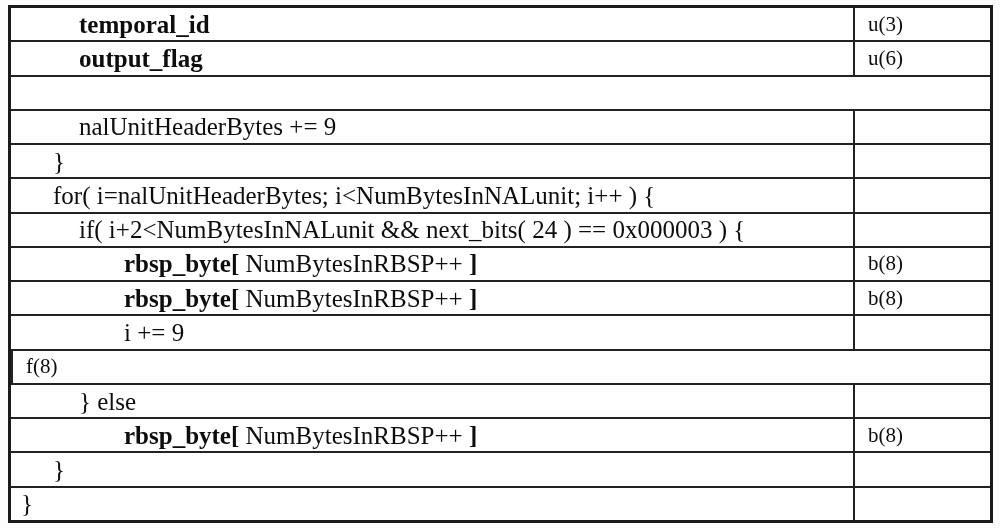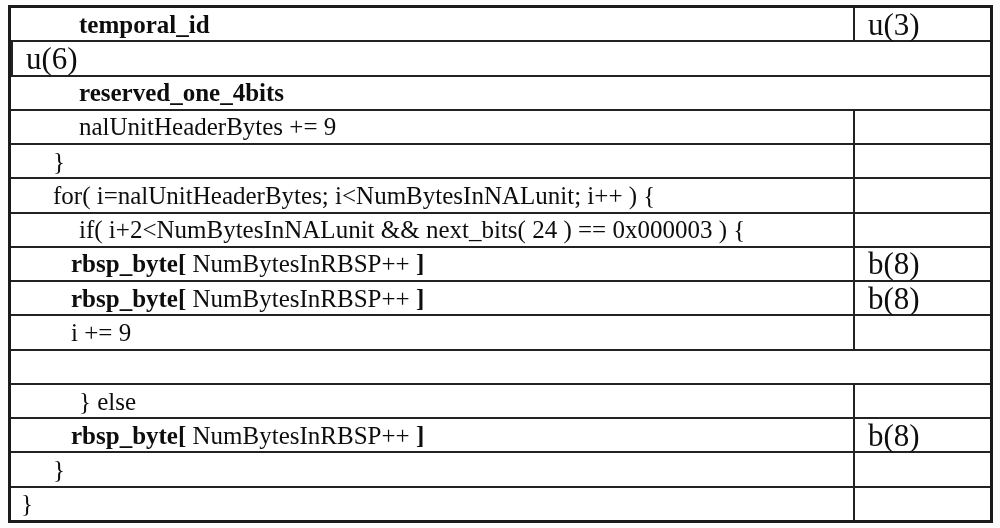--- a/index.html
+++ b/index.html
@@ -48,46 +48,46 @@
     box-sizing: border-box;
   }
   .code-cell span { white-space: pre; }
   .code-cell .b { font-weight: 700; }
   .desc-cell {
     flex: 0 0 137px;
     border-left: 2px solid #222222;
     display: flex;
     align-items: center;
     padding-left: 13px;
-    font-size: 31px;
+    font-size: 21px;
     line-height: 1;
     box-sizing: border-box;
     white-space: pre;
   }
   .indent-0 { padding-left: 10px; }
   .indent-1 { padding-left: 42px; }
   .indent-2 { padding-left: 68px; }
-  .indent-3 { padding-left: 60px; align-items: center; }
+  .indent-3 { padding-left: 113px; align-items: center; }
 </style>
 </head>
 <body>
 
 <div class="page">
   <div class="syntax-table">
   <div class="syntax-row">
     <div class="code-cell indent-2"><span class="b">temporal_id</span></div>
     <div class="desc-cell">u(3)</div>
   </div>
 
   <div class="syntax-row">
+    <div class="code-cell indent-2"><span class="b">output_flag</span></div>
     <div class="desc-cell">u(6)</div>
   </div>
 
   <div class="syntax-row">
-    <div class="code-cell indent-2"><span class="b">reserved_one_4bits</span></div>
   </div>
 
   <div class="syntax-row">
     <div class="code-cell indent-2"><span>nalUnitHeaderBytes += 9</span></div>
     <div class="desc-cell"></div>
   </div>
 
   <div class="syntax-row">
     <div class="code-cell indent-1"><span>}</span></div>
     <div class="desc-cell"></div>
@@ -112,20 +112,21 @@
     <div class="code-cell indent-3"><span class="b">rbsp_byte[</span><span> NumBytesInRBSP++ </span><span class="b">]</span></div>
     <div class="desc-cell">b(8)</div>
   </div>
 
   <div class="syntax-row">
     <div class="code-cell indent-3"><span>i += 9</span></div>
     <div class="desc-cell"></div>
   </div>
 
   <div class="syntax-row">
+    <div class="desc-cell">f(8)</div>
   </div>
 
   <div class="syntax-row">
     <div class="code-cell indent-2"><span>} else</span></div>
     <div class="desc-cell"></div>
   </div>
 
   <div class="syntax-row">
     <div class="code-cell indent-3"><span class="b">rbsp_byte[</span><span> NumBytesInRBSP++ </span><span class="b">]</span></div>
     <div class="desc-cell">b(8)</div>

